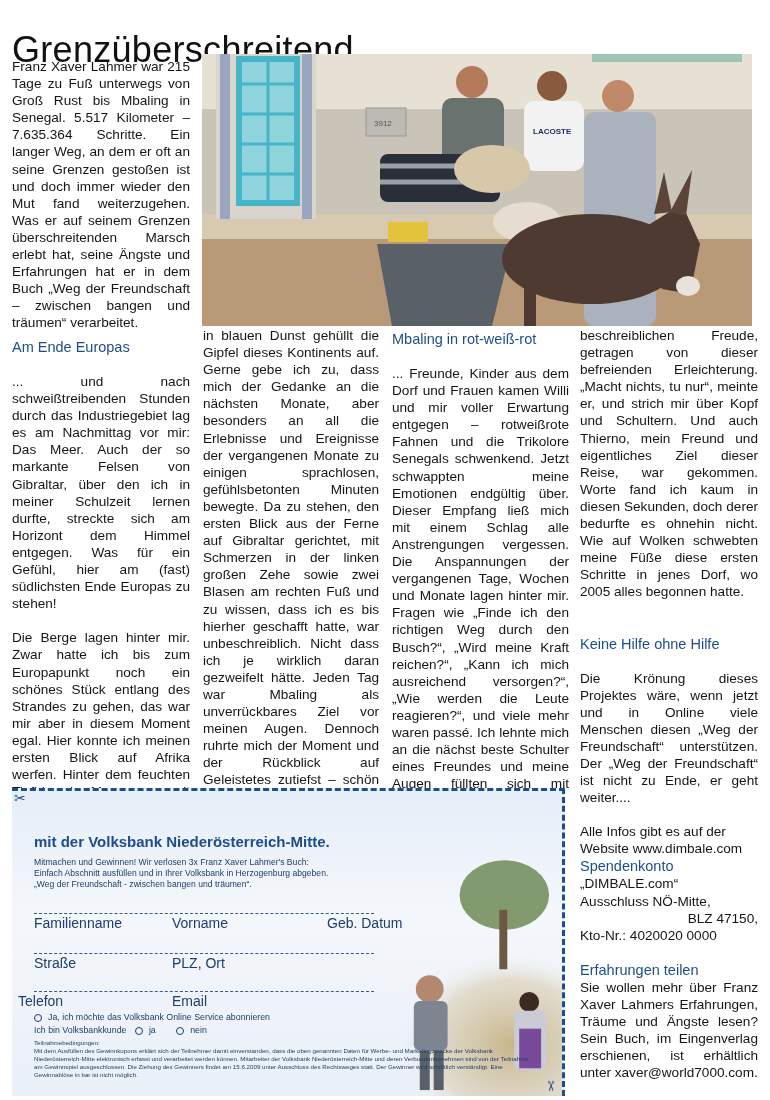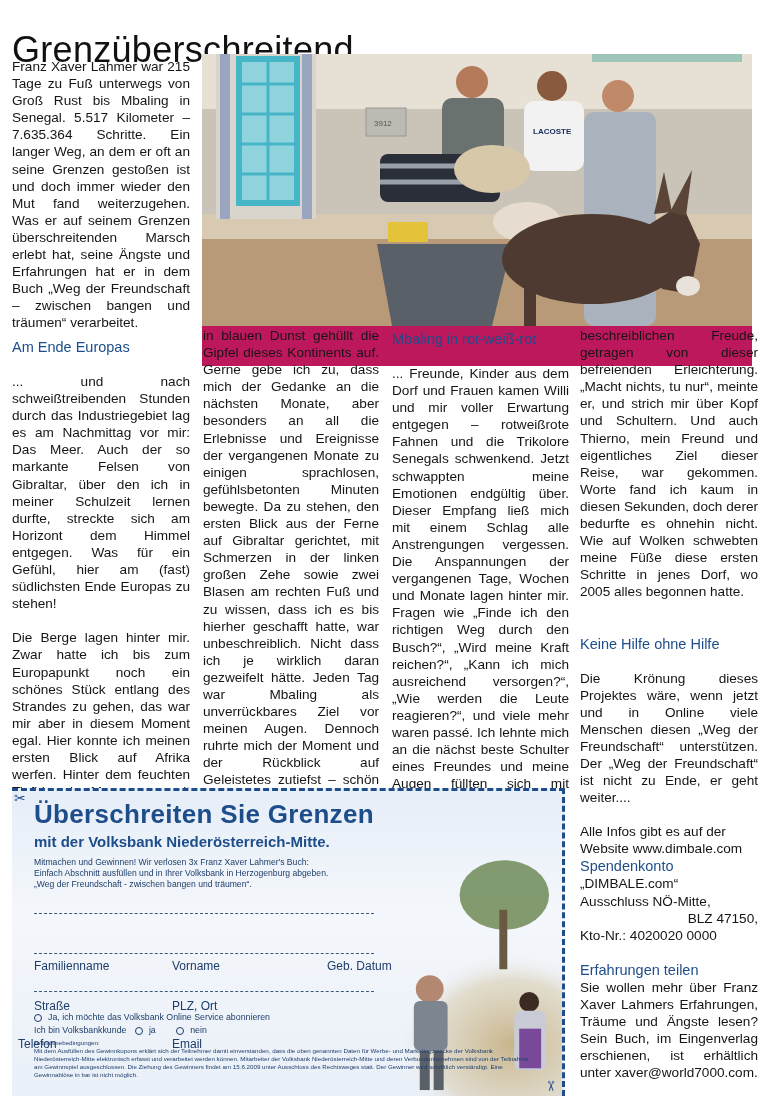--- a/index.html
+++ b/index.html
@@ -7,28 +7,28 @@
   .title{position:absolute;left:12px;top:4px;font-size:36px;line-height:44px;font-weight:normal;color:#111;letter-spacing:0.3px;}
   .col{position:absolute;font-size:13.6px;line-height:17.1px;text-align:justify;color:#151515;}
   .col p{margin:0;}
   .col .gap{height:17px;}
   .col h3{margin:0;color:#1d4d8a;font-size:14.5px;font-weight:normal;line-height:18px;}
   .lead{left:12px;top:58px;width:178px;}
   .c1{left:12px;top:338px;width:178px;}
   .c2{left:203px;top:327px;width:176px;}
   .c3{left:392px;top:330px;width:177px;}
   .c4{left:580px;top:327px;width:178px;}
-  .photo{position:absolute;left:202px;top:54px;width:550px;height:312px;overflow:hidden;background:#be185d;}
+  .photo{position:absolute;left:202px;top:54px;width:550px;height:272px;overflow:hidden;background:#c2410c;}
   .coupon{position:absolute;left:12px;top:788px;width:553px;height:308px;background:linear-gradient(180deg,#e6eef8 0%,#f4f7fb 40%,#eaf0f8 100%);border-top:3px dashed #1d4d8a;border-right:3px dashed #1d4d8a;box-sizing:border-box;overflow:hidden;}
   .coupon .cbg{position:absolute;left:0;top:0;width:100%;height:100%;}
   .c-h1{position:absolute;left:22px;top:8px;font-size:26px;font-weight:bold;color:#1d4d8a;letter-spacing:0.3px;white-space:nowrap;}
   .c-h2{position:absolute;left:22px;top:42px;font-size:15px;font-weight:bold;color:#1d4d8a;white-space:nowrap;}
   .c-intro{position:absolute;left:22px;top:66px;font-size:8.6px;line-height:11px;color:#1d3d6a;width:360px;}
   .field-line{position:absolute;left:22px;width:340px;border-top:1.5px dashed #3a5a80;}
-  .flabel{position:absolute;font-size:12px;color:#1d3d6a;margin-top:44px;}
+  .flabel{position:absolute;font-size:14px;color:#1d3d6a;}
   .radio-row{position:absolute;left:22px;font-size:8.8px;color:#1d3d6a;white-space:nowrap;}
   .radio{display:inline-block;width:6px;height:6px;border:1px solid #1d3d6a;border-radius:50%;margin-right:6px;vertical-align:middle;}
   .terms{position:absolute;left:22px;top:248px;width:495px;font-size:6.2px;line-height:8px;color:#1d3d6a;}
   .scissor{position:absolute;font-size:14px;color:#1d4d8a;}
 </style>
 </head>
 <body>
 
 <h1 class="title">Grenzüberschreitend</h1>
 
@@ -137,21 +137,20 @@
     <ellipse cx="495" cy="105" rx="45" ry="35" fill="#6e8a56" opacity="0.85"></ellipse>
     <rect x="490" y="120" width="8" height="60" fill="#6a5a44"></rect>
     <ellipse cx="420" cy="200" rx="14" ry="14" fill="#b48870"></ellipse>
     <rect x="404" y="212" width="34" height="50" rx="6" fill="#7d8690"></rect>
     <rect x="410" y="262" width="10" height="40" fill="#5a6068"></rect>
     <rect x="424" y="262" width="10" height="40" fill="#5a6068"></rect>
     <circle cx="520" cy="213" r="10" fill="#3a2a22"></circle>
     <rect x="505" y="222" width="32" height="60" rx="6" fill="#c9ccd6"></rect>
     <rect x="510" y="240" width="22" height="40" fill="#7a4a9a"></rect>
   </svg>
-  <div class="c-h1">Überschreiten Sie Grenzen</div>
   <div class="c-h2">mit der Volksbank Niederösterreich-Mitte.</div>
   <div class="c-intro">
     <div>Mitmachen und Gewinnen! Wir verlosen 3x Franz Xaver Lahmer's Buch:</div>
     <div>Einfach Abschnitt ausfüllen und in Ihrer Volksbank in Herzogenburg abgeben.</div>
     <div>„Weg der Freundschaft - zwischen bangen und träumen“.</div>
   </div>
 
   <div class="field-line" style="top:122px"></div>
   <div class="flabel" style="left:22px;top:124px">Familienname</div>
   <div class="flabel" style="left:160px;top:124px">Vorname</div>

